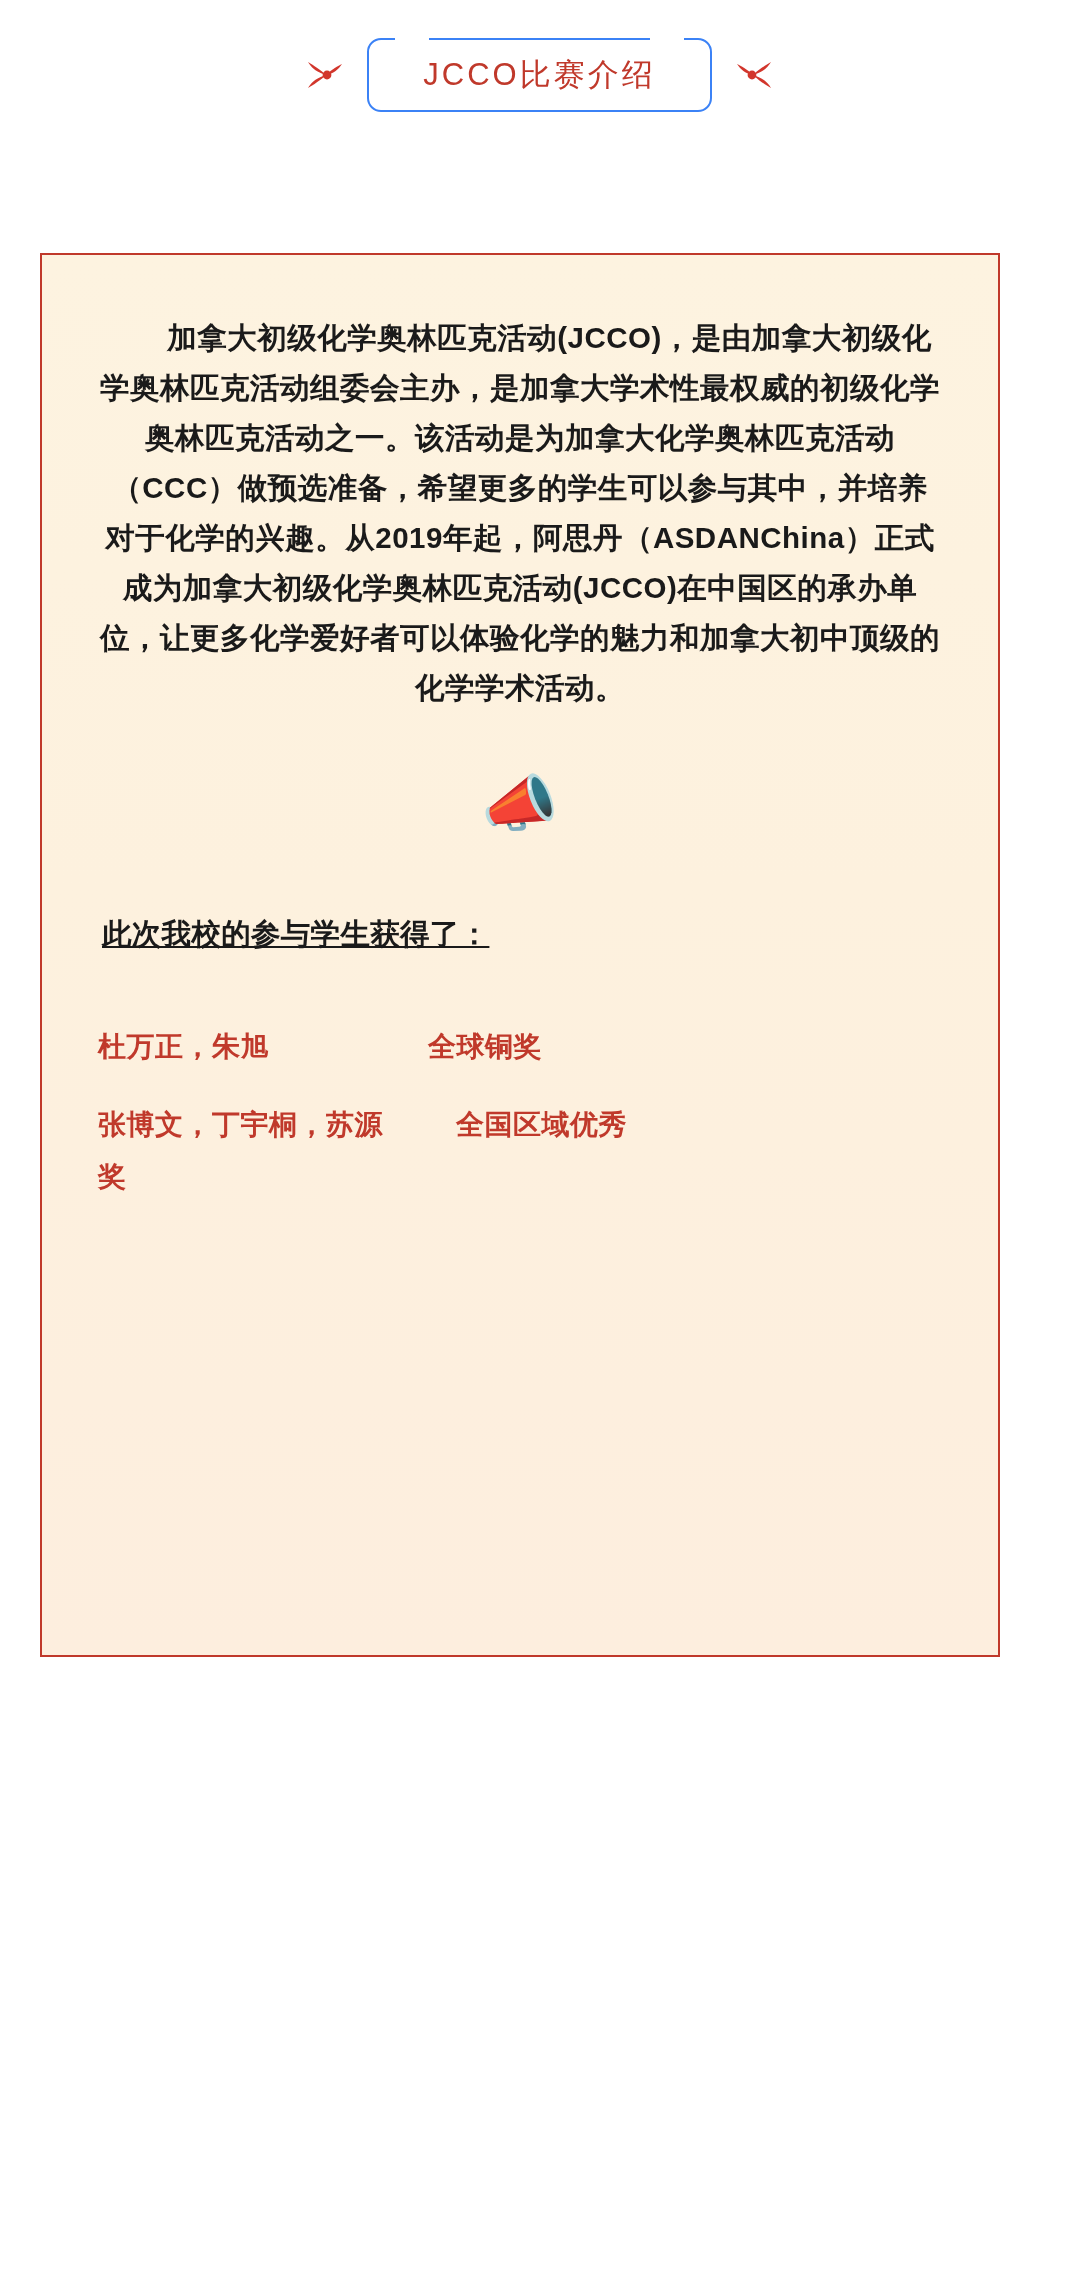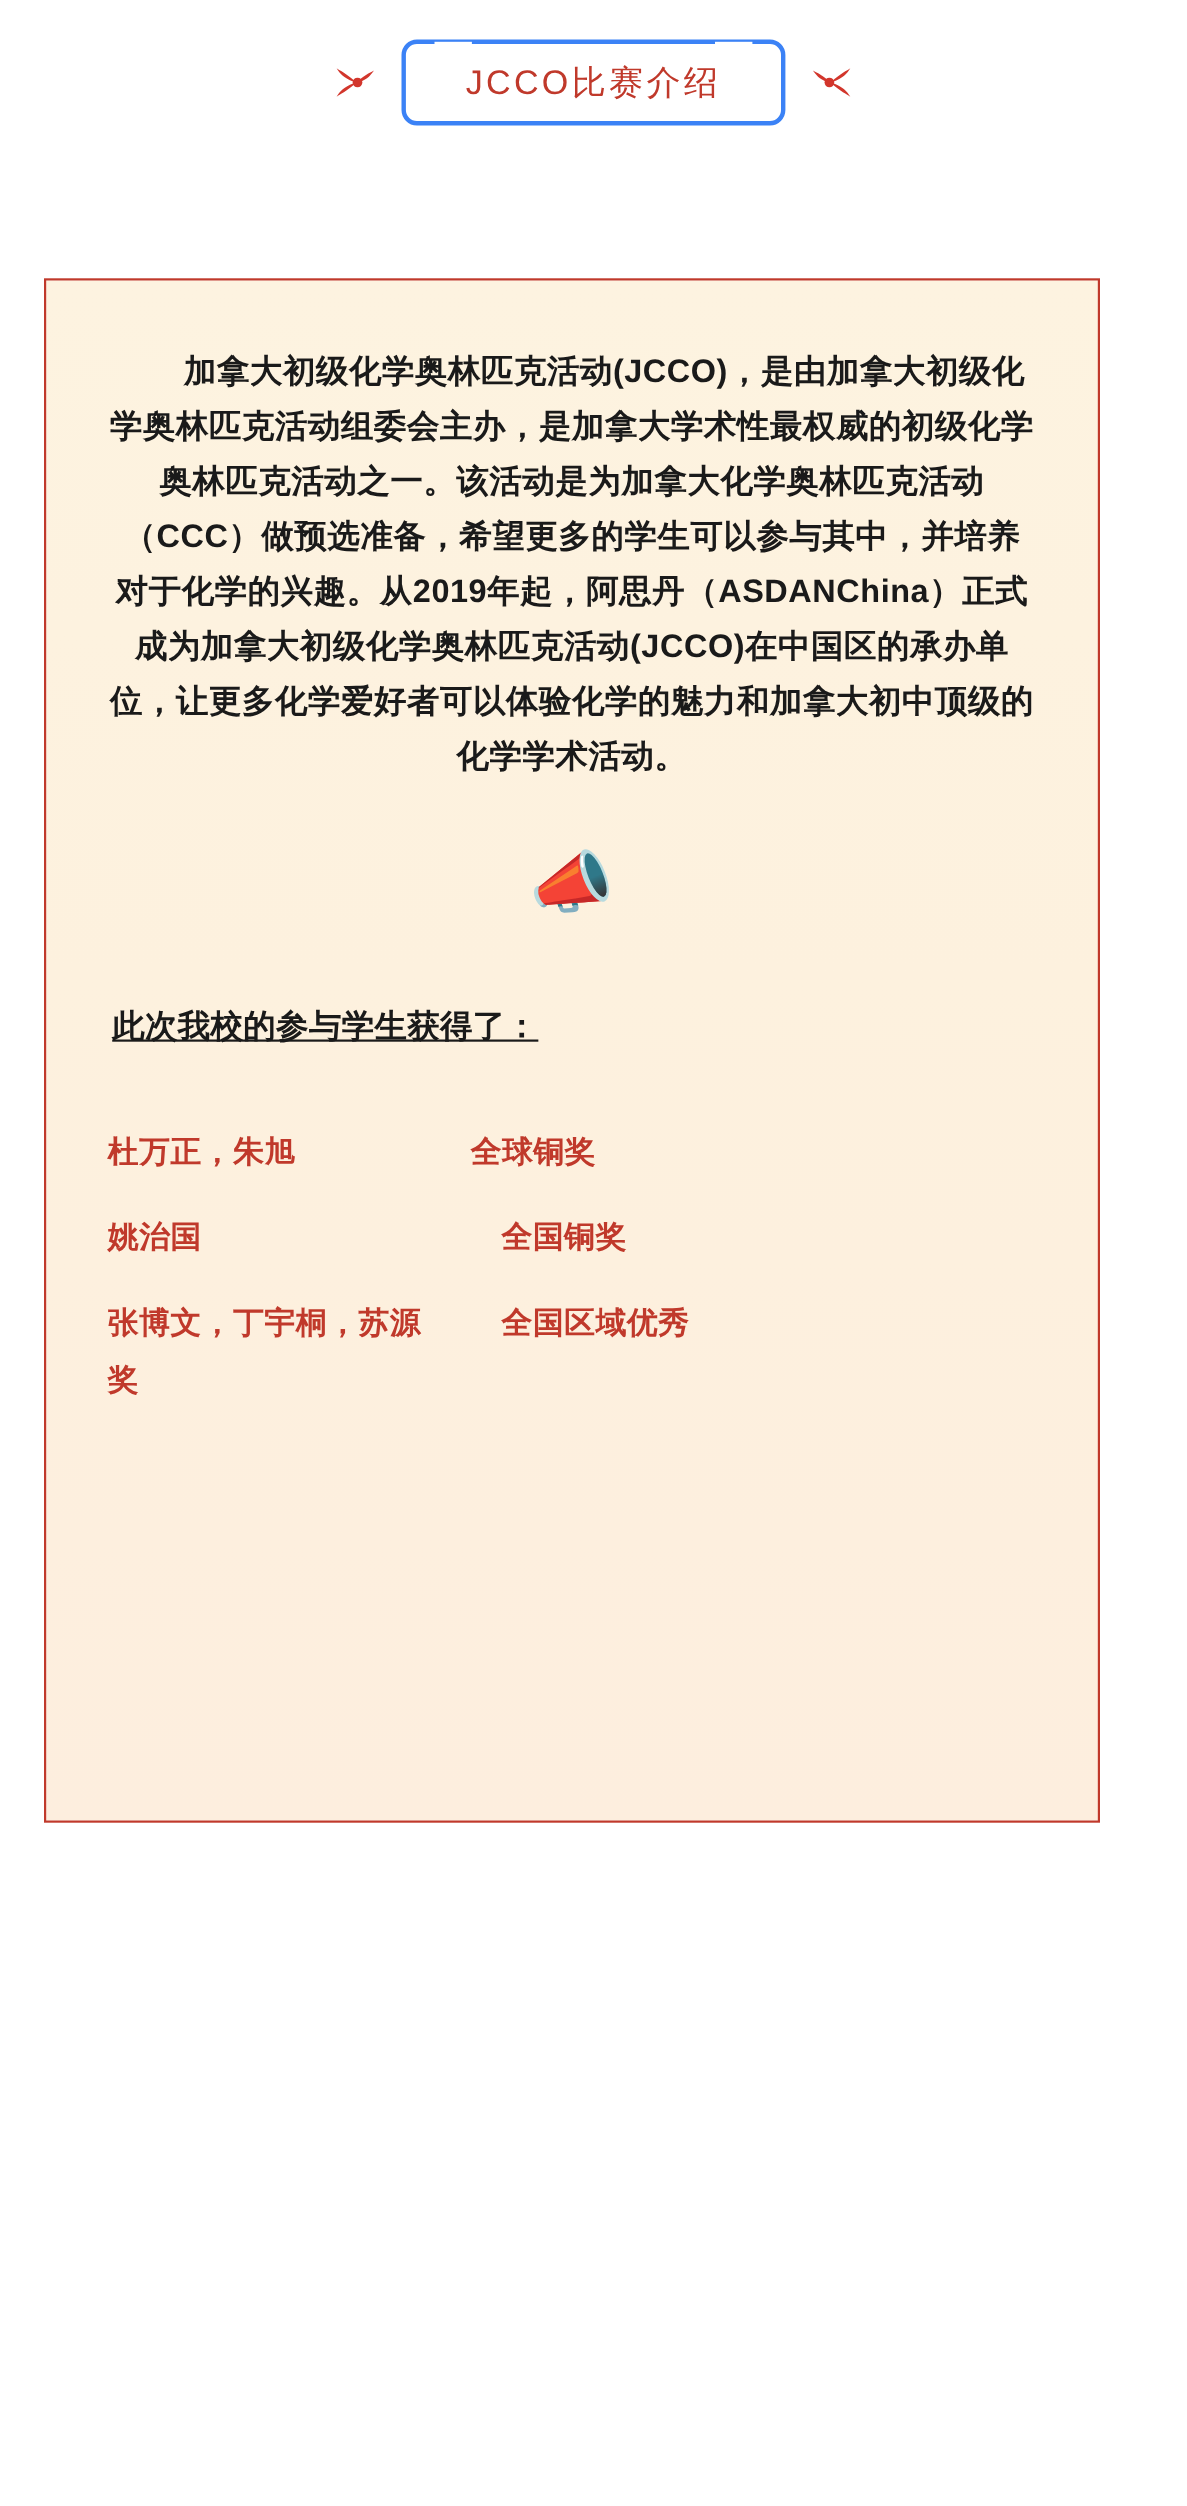--- a/index.html
+++ b/index.html
@@ -29,21 +29,21 @@
     display: flex;
     align-items: center;
     justify-content: center;
   }
   .header-inner {
     display: flex;
     align-items: center;
     gap: 22px;
   }
   .title-box {
-    border: 4px solid #3b82f6;
+    border: 2px solid #3b82f6;
     border-radius: 14px;
     padding: 14px 54px;
     position: relative;
   }
   .title-box .notch {
     position: absolute;
     top: -2px;
     width: 34px;
     height: 6px;
     background: #ffffff;
@@ -183,24 +183,20 @@
 
       <div class="results-text">
         <p>此次我校的参与学生获得了：</p>
       </div>
 
       <table class="awards">
         <tbody>
           <tr>
             <td class="name">杜万正，朱旭</td>
             <td>全球铜奖</td>
-          </tr>
-          <tr class="sp">
-            <td class="name">姚治国</td>
-            <td class="award-indent">全国铜奖</td>
           </tr>
           <tr class="sp">
             <td class="name">张博文，丁宇桐，苏源</td>
             <td class="award-indent">全国区域优秀</td>
           </tr>
           <tr>
             <td class="name">奖</td>
             <td></td>
           </tr>
         </tbody>

